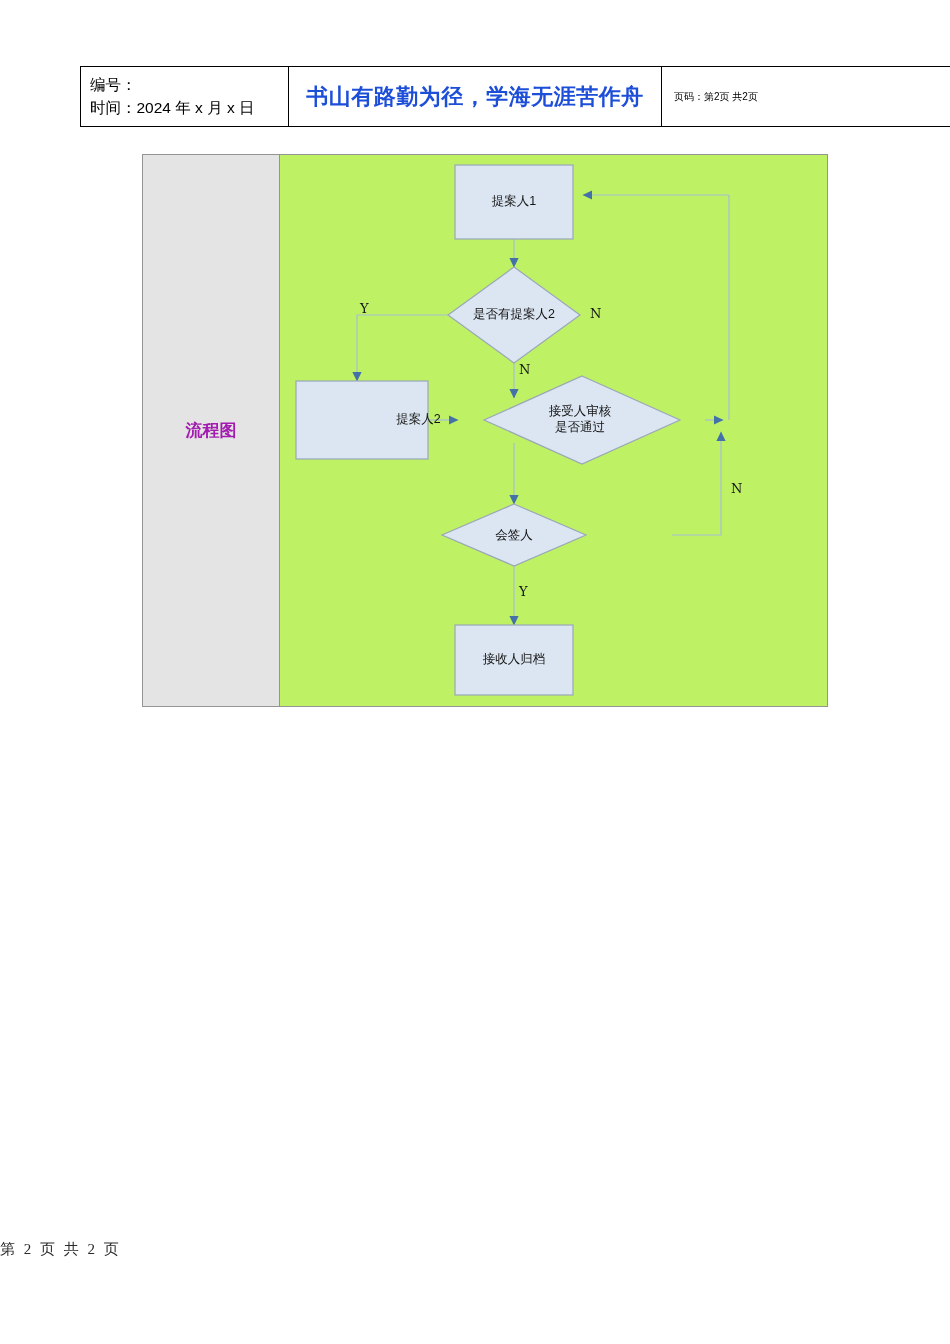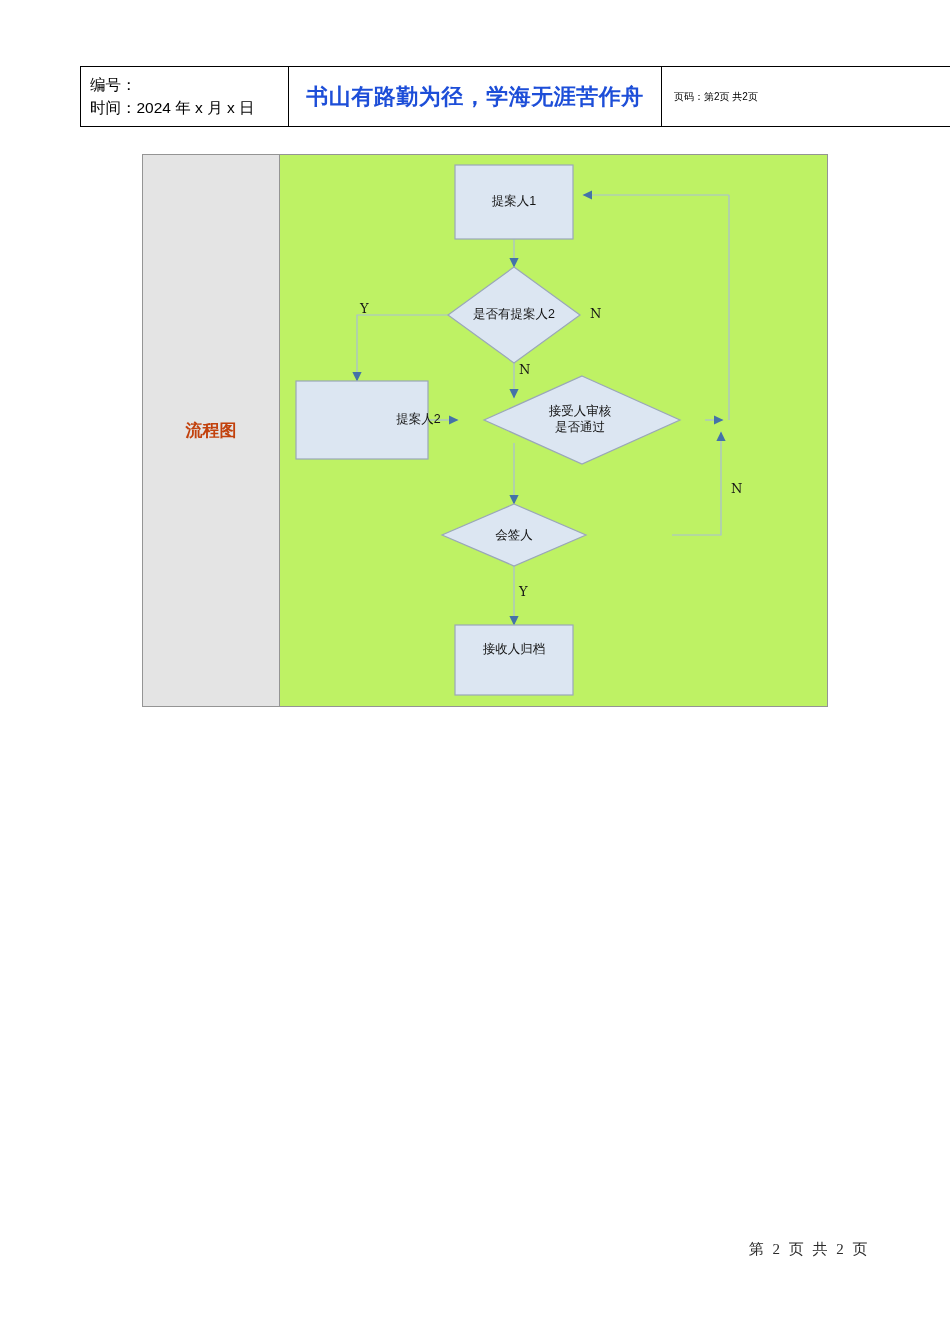--- a/index.html
+++ b/index.html
@@ -67,21 +67,21 @@
     border: 1px solid #949494;
     padding: 0;
     vertical-align: middle;
   }
   .label-cell {
     width: 136px;
     background: #e4e4e4;
     text-align: center;
     font-weight: bold;
     font-size: 17px;
-    color: #c2410c;
+    color: #a21caf;
   }
   .flow-cell {
     height: 551px;
     background: #bef264;
     position: relative;
   }
   .forms-cell-label { height: 53px; }
   .forms-cell-value {
     padding-left: 12px !important;
     font-size: 21px;
@@ -118,21 +118,21 @@
     color: #161616;
     pointer-events: none;
   }
 
   
   .footer {
     position: absolute;
     left: 0;
     top: 1240px;
     width: 870px;
-    text-align: right;
+    text-align: left;
     font-size: 15px;
     letter-spacing: 2.5px;
     color: #2b2b2b;
     font-family: "Liberation Serif", "DejaVu Serif", serif;
   }
 </style>
 </head>
 <body>
 
 <table class="header-table">
@@ -203,21 +203,21 @@
         <div class="node-label" style="left:168px; top:145px; width:132px; height:30px;">是否有提案人2</div>
 
         <div class="node-label" style="left:23px; top:226px; width:157px; height:78px;margin-left:37px;">提案人2</div>
 
         <div class="node-label" style="left:238px; top:247px; width:124px; height:36px;">
           <span style="display:block; width:74px;">接受人审核是否通过</span>
         </div>
 
         <div class="node-label" style="left:168px; top:366px; width:132px; height:30px;">会签人</div>
 
-        <div class="node-label" style="left:175px; top:460px; width:118px; height:70px;">接收人归档</div>
+        <div class="node-label" style="left:175px; top:470px; width:118px; height:70px;">接收人归档</div>
 
         <div class="edge-label" style="left:80px; top:146px;">Y</div>
 
         <div class="edge-label" style="left:310px; top:151px;">N</div>
 
         <div class="edge-label" style="left:239px; top:207px;">N</div>
 
         <div class="edge-label" style="left:451px; top:326px;">N</div>
 
         <div class="edge-label" style="left:239px; top:429px;">Y</div>

